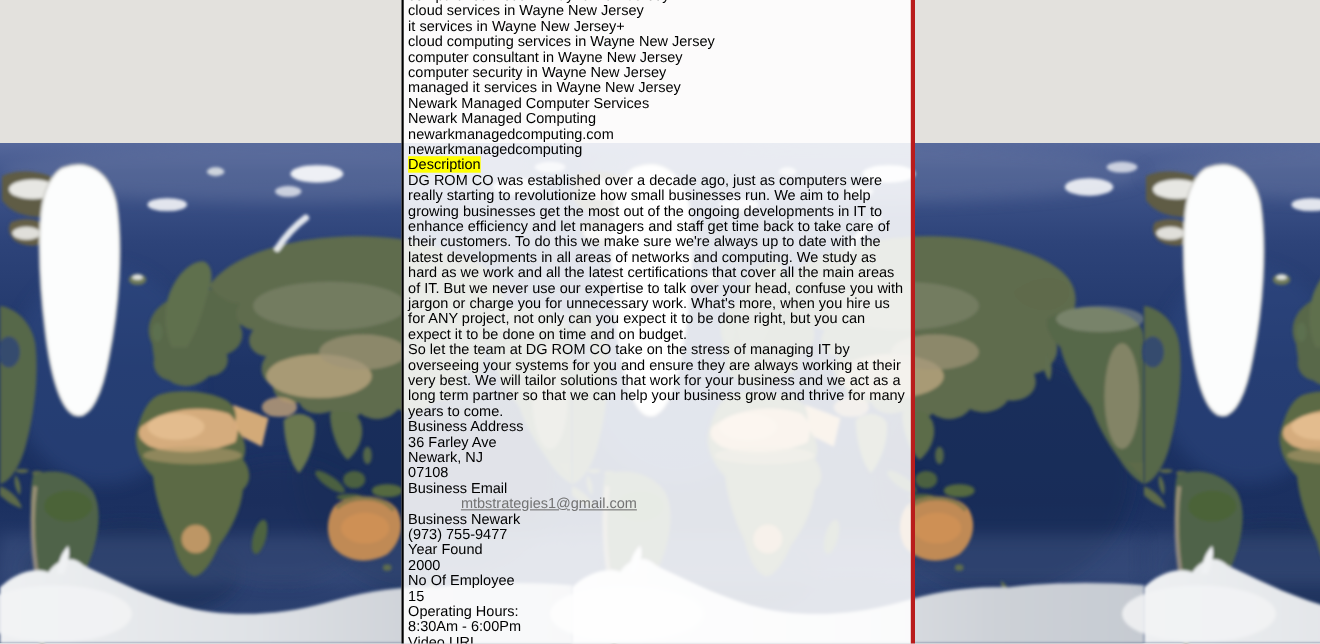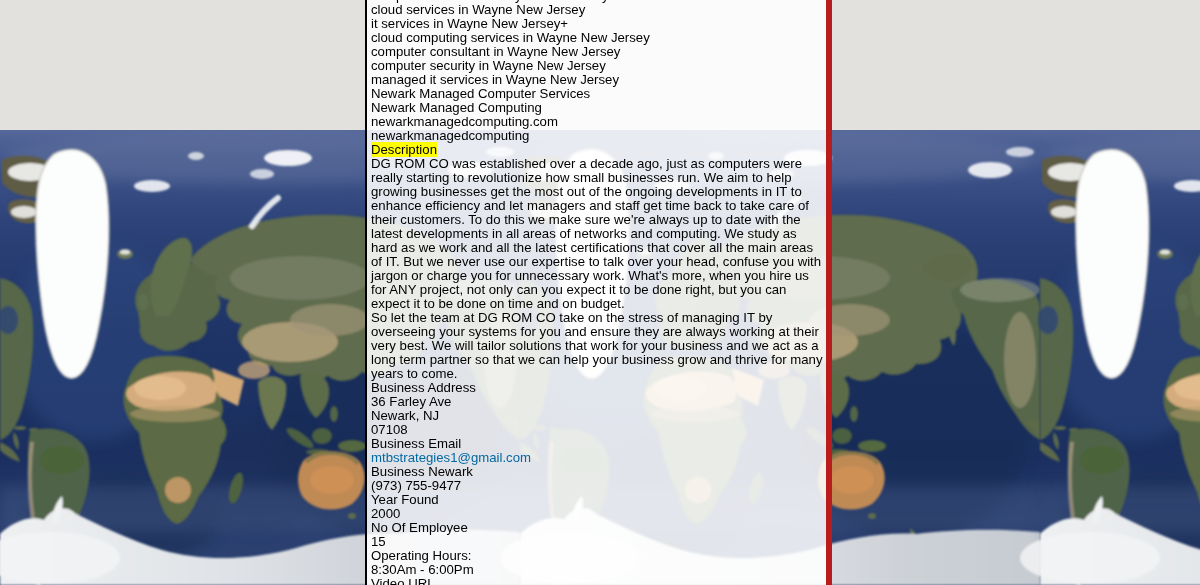--- a/index.html
+++ b/index.html
@@ -2,27 +2,27 @@
 <html><head>
 <meta charset="utf-8">
 <style>
   html,body{margin:0;padding:0;}
   body{width:1200px;height:585px;position:relative;overflow:hidden;
        font-family:"Liberation Sans","DejaVu Sans",sans-serif;background:#e3e1dd;}
   .stage{position:absolute;left:0;top:0;width:1200px;height:585px;overflow:hidden;}
   .topstrip{position:absolute;left:0;top:0;width:1200px;height:130px;background:#e3e1dd;}
   .map{position:absolute;left:0;top:130px;width:1200px;height:455px;display:block;}
   .panel{position:absolute;left:365px;top:0;width:467px;height:585px;box-sizing:border-box;
-         border-left:2px solid #000;border-right:6px solid #b91c1c;
+         border-left:2px solid #000;border-right:4px solid #b91c1c;
          background:rgba(255,255,255,0.87);overflow:hidden;z-index:5;}
   .content{margin-top:-11px;padding:0 2px 0 4px;font-size:13.2px;line-height:14px;color:#000;}
   .line{min-height:14px;white-space:nowrap;}
   .para{white-space:normal;}
   .hl{background:#ffff00;margin-top:20px;}
-  .link{color:#0369a1;cursor:pointer;}
+  .link{color:#737373;text-decoration:underline;cursor:pointer;margin-left:48px;}
 </style>
 </head>
 <body>
 
 <div class="stage">
 
   <div class="topstrip"></div>
 
   <svg class="map" width="1200" height="455" viewBox="0 0 1200 455" xmlns="http://www.w3.org/2000/svg">
     <defs>

